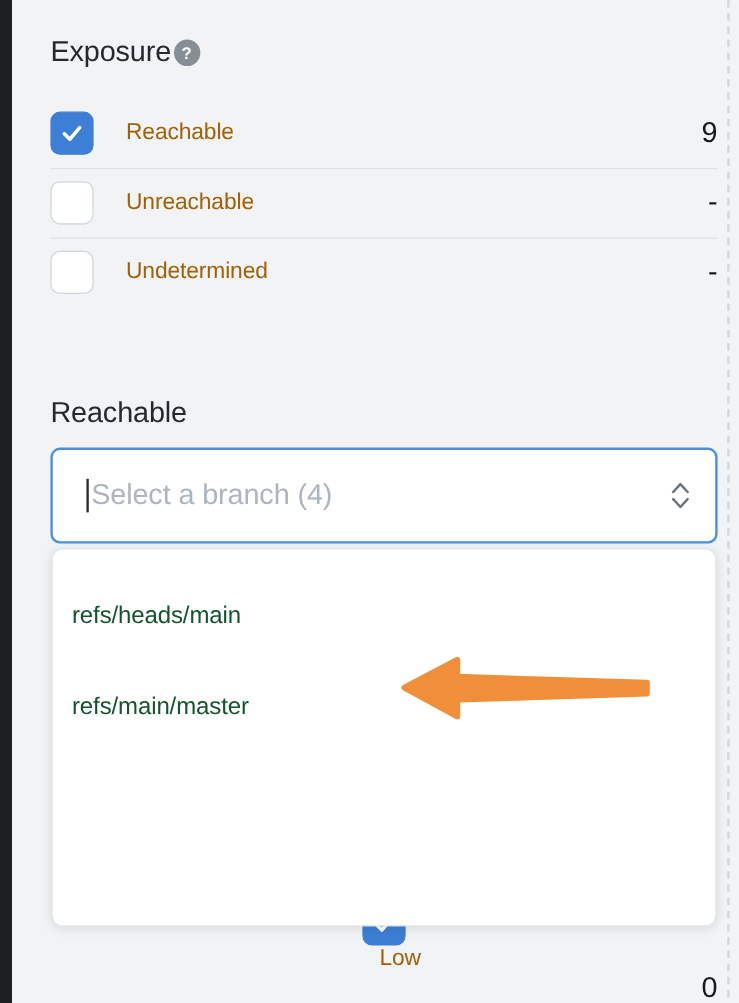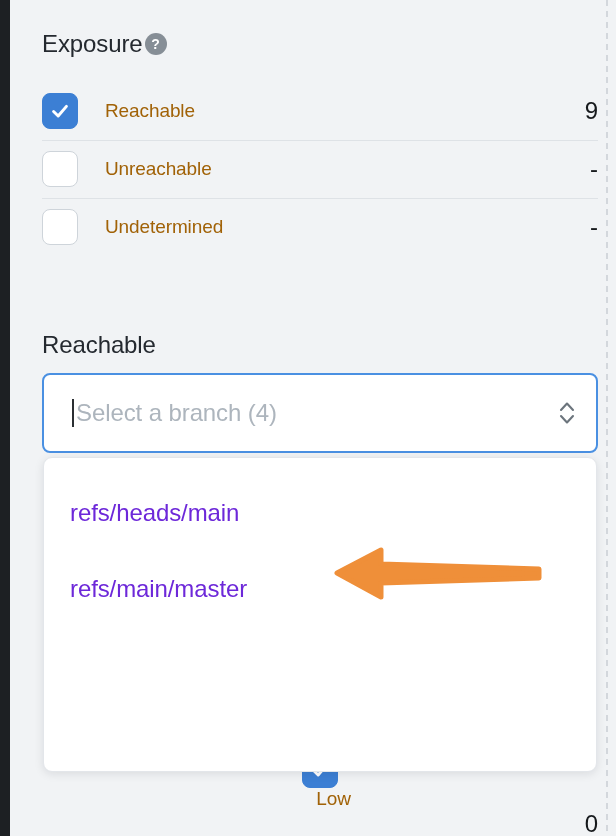--- a/index.html
+++ b/index.html
@@ -204,23 +204,23 @@
     box-shadow: 0 2px 10px rgba(16,22,26,0.10);
     z-index: 3;
     overflow: hidden;
     padding-top: 17px;
   }
 
   .dropdown-item {
     height: 76px;
     display: flex;
     align-items: center;
-    padding-left: 26px;
-    font-size: 24px;
-    color: #6d28d9;
+    padding-left: 16px;
+    font-size: 20px;
+    color: #14532d;
     letter-spacing: -0.1px;
     cursor: pointer;
     white-space: nowrap;
   }
 
   
   .annotation-arrow {
     position: absolute;
     left: 334px;
     top: 542px;

